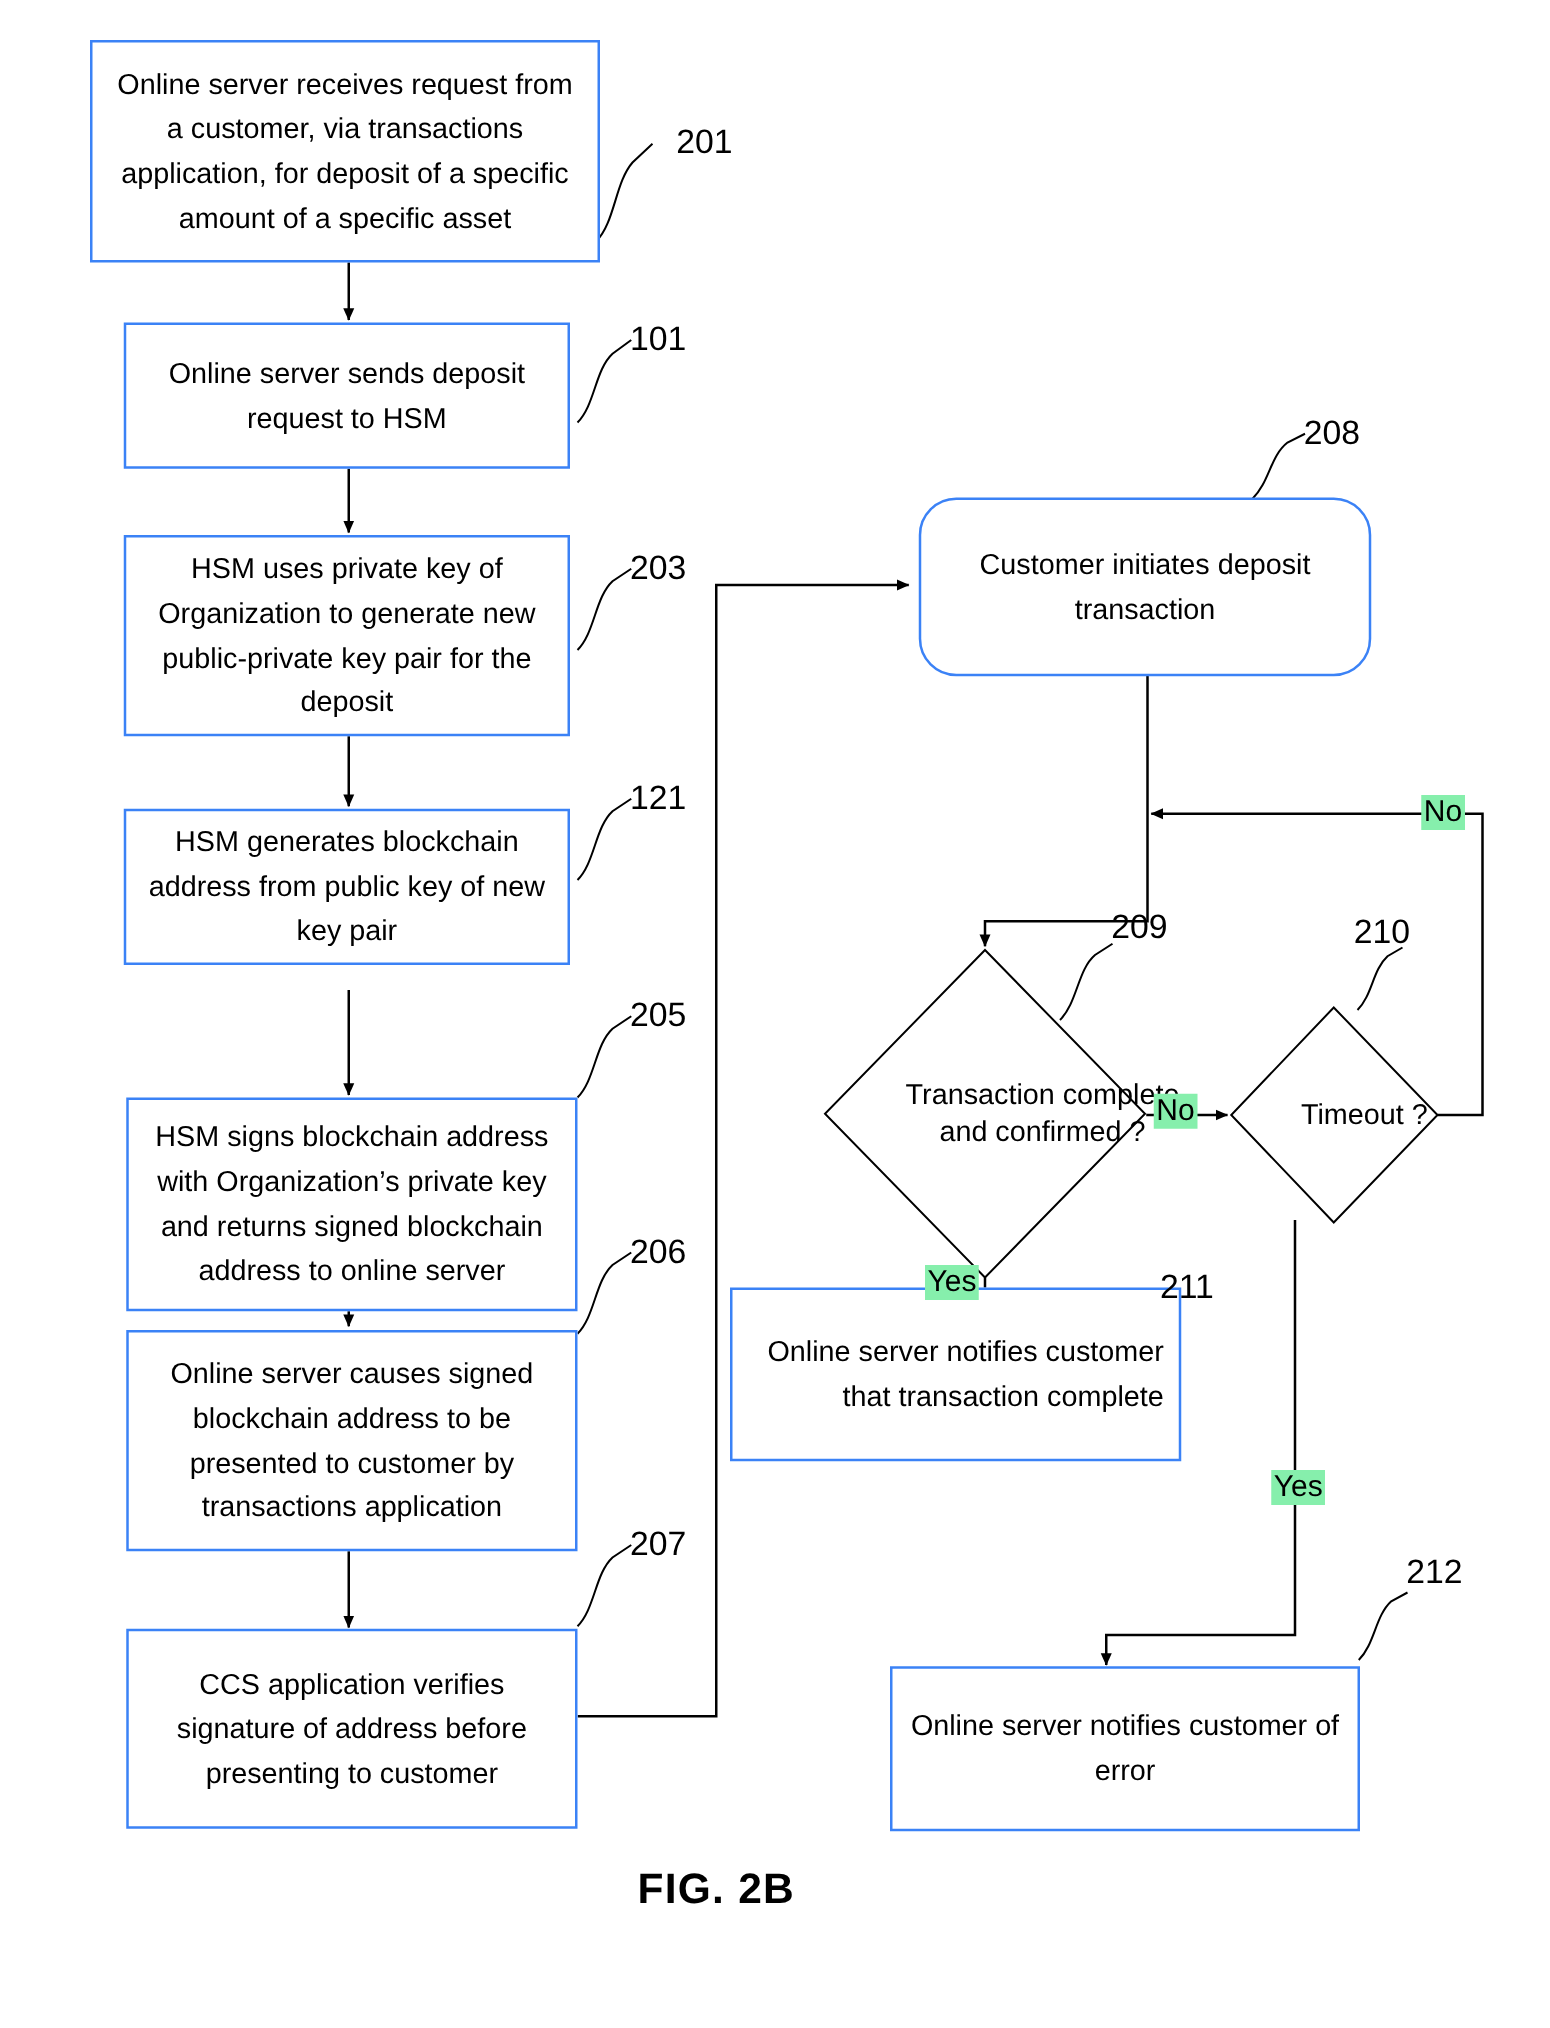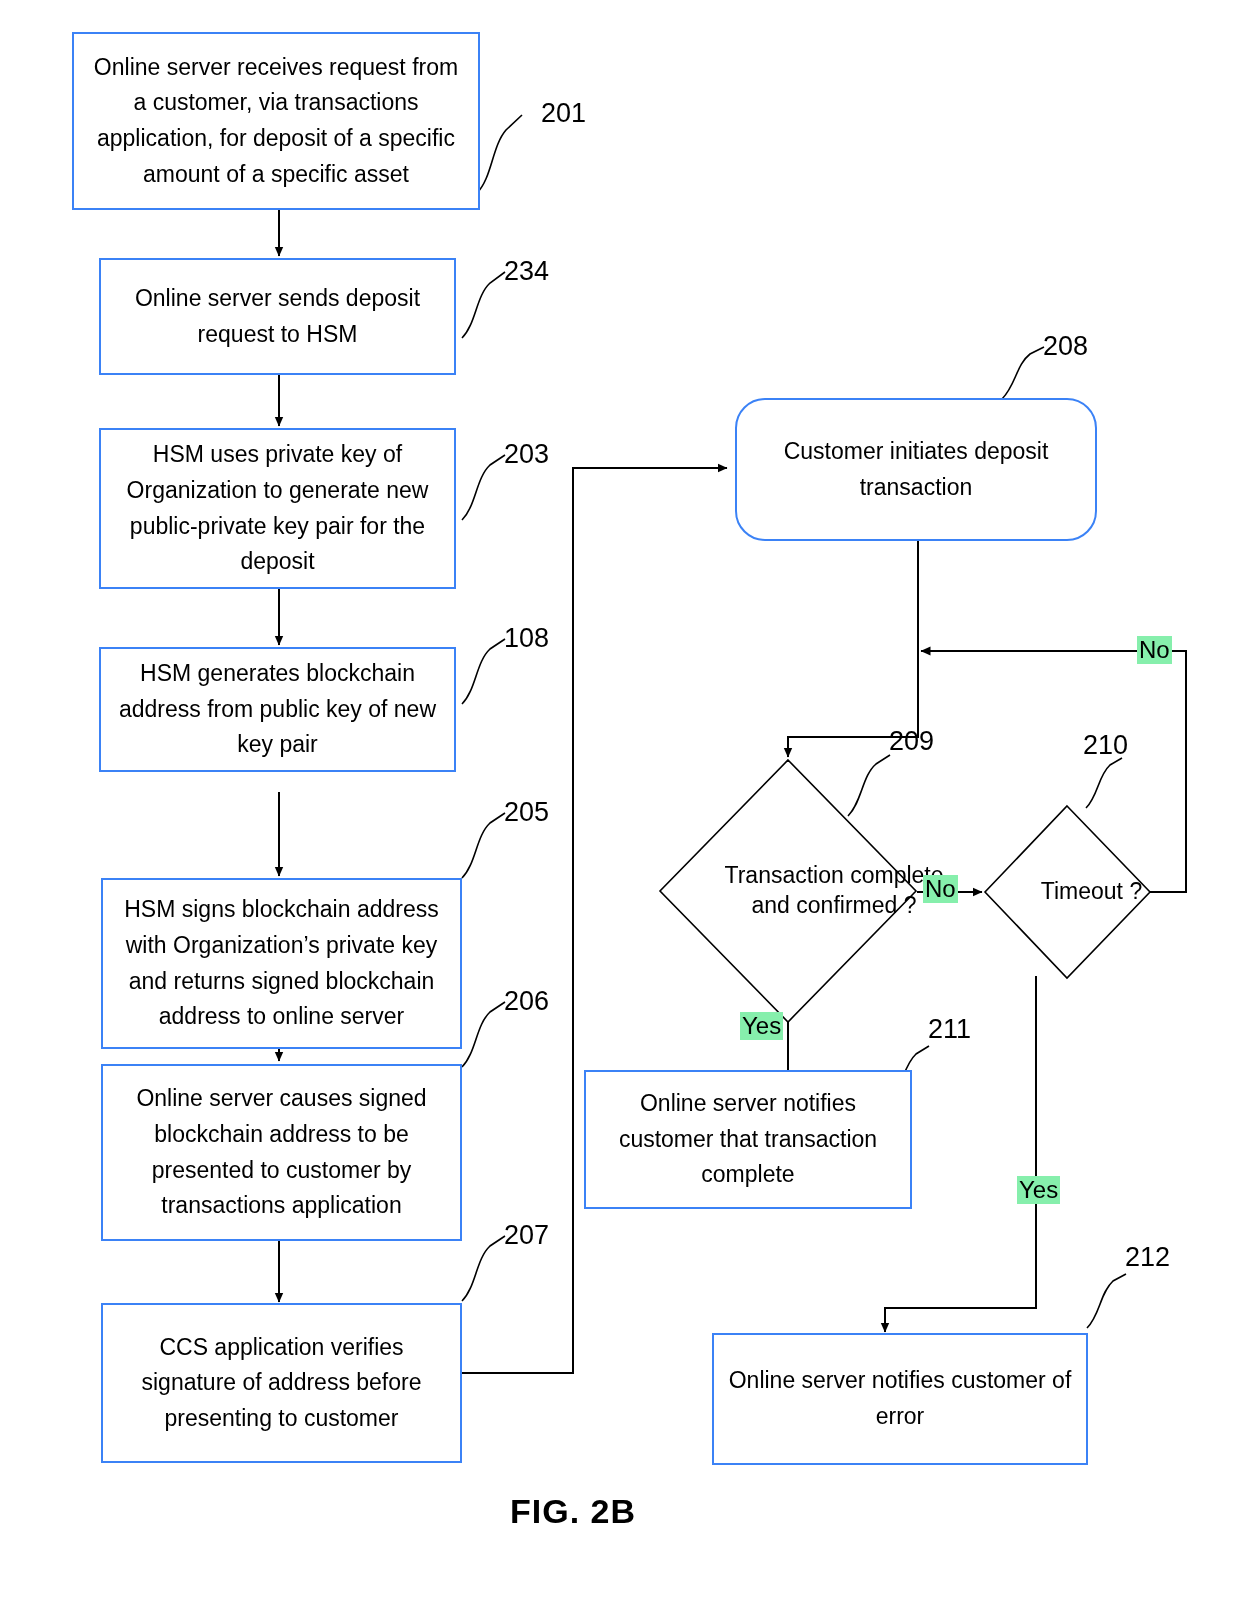--- a/index.html
+++ b/index.html
@@ -154,21 +154,21 @@
   </div>
 
   <div class="node" style="left:101px; top:1303px; width:361px; height:160px;">
     <span>CCS application verifies signature of address before presenting to customer</span>
   </div>
 
   <div class="node" style="left:735px; top:398px; width:362px; height:143px;border-radius:30px;">
     <span>Customer initiates deposit transaction</span>
   </div>
 
-  <div class="node" style="left:584px; top:1070px; width:328px; height:139px;">
+  <div class="node" style="left:584px; top:1030px; width:361px; height:139px;text-align:right;">
     <span>Online server notifies customer that transaction complete</span>
   </div>
 
   <div class="node" style="left:712px; top:1333px; width:376px; height:132px;">
     <span>Online server notifies customer of error</span>
   </div>
 
   <div class="diamond-wrap" style="left:658px; top:758px; width:260px; height:266px;">
     <svg width="260" height="266" viewBox="0 0 260 266">
       <polygon points="130,2 258,133 130,264 2,133" fill="#ffffff" stroke="#000000" stroke-width="1.6"></polygon>
@@ -185,23 +185,23 @@
 
   <div class="edge-label" style="left:923px; top:875px;">No</div>
 
   <div class="edge-label" style="left:740px; top:1012px;">Yes</div>
 
   <div class="edge-label" style="left:1137px; top:636px;">No</div>
 
   <div class="edge-label" style="left:1017px; top:1176px;">Yes</div>
 
   <div class="ref" style="left:521px; top:98px;margin-left:20px;">201</div>
-  <div class="ref" style="left:504px; top:256px;">234</div>
+  <div class="ref" style="left:504px; top:256px;">101</div>
   <div class="ref" style="left:504px; top:439px;">203</div>
-  <div class="ref" style="left:504px; top:623px;">108</div>
+  <div class="ref" style="left:504px; top:623px;">121</div>
   <div class="ref" style="left:504px; top:797px;">205</div>
   <div class="ref" style="left:504px; top:986px;">206</div>
   <div class="ref" style="left:504px; top:1220px;">207</div>
   <div class="ref" style="left:1043px; top:331px;">208</div>
   <div class="ref" style="left:889px; top:726px;">209</div>
   <div class="ref" style="left:1083px; top:730px;">210</div>
   <div class="ref" style="left:928px; top:1014px;">211</div>
   <div class="ref" style="left:1125px; top:1242px;">212</div>
 
   <div class="figcaption" style="left:510px; top:1492px;">FIG. 2B</div>

